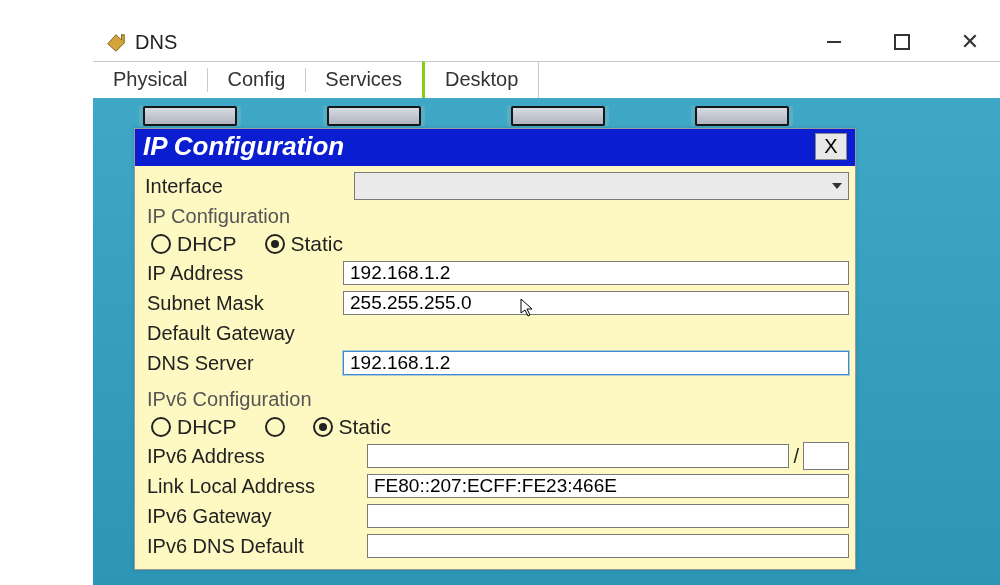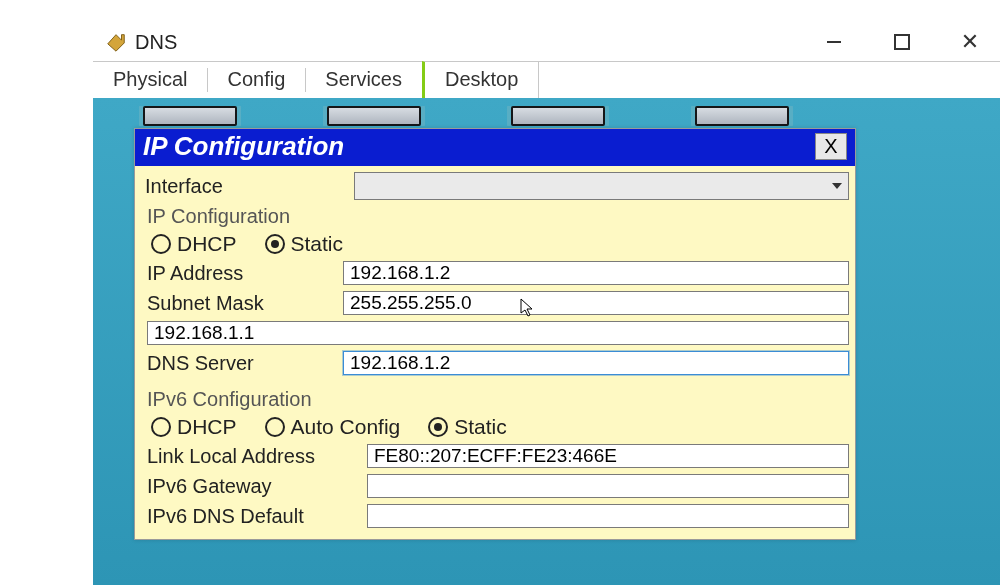--- a/index.html
+++ b/index.html
@@ -347,45 +347,50 @@
       </div>
       <div class="form-row">
         <div class="flabel">IP Address</div>
         <input class="tfield" type="text" value="192.168.1.2" style="">
       </div>
       <div class="form-row">
         <div class="flabel">Subnet Mask</div>
         <input class="tfield" type="text" value="255.255.255.0" style="">
       </div>
       <div class="form-row">
-        <input class="tfield" type="text" value="192.168.1.1" style="">
+        <div class="flabel">Default Gateway</div>
       </div>
       <div class="form-row">
         <div class="flabel">DNS Server</div>
         <input class="tfield active" type="text" value="192.168.1.2" style="">
       </div>
     </div>
 
     <div class="fieldset" style="margin-top:10px">
       <div class="fs-title">IPv6 Configuration</div>
       <div class="radio-row">
         <label class="radio">
           <span class="circ"></span>
           <span>DHCP</span>
         </label>
         <label class="radio">
           <span class="circ"></span>
-          <span>Auto Config</span>
         </label>
         <label class="radio checked">
           <span class="circ"></span>
           <span>Static</span>
         </label>
       </div>
       <div class="form-row v6">
+        <div class="flabel">IPv6 Address</div>
+        <input class="tfield" type="text" value="" style="">
+        <span class="slash">/</span>
+        <input class="pfx" type="text" style="">
+      </div>
+      <div class="form-row v6">
         <div class="flabel">Link Local Address</div>
         <input class="tfield" type="text" value="FE80::207:ECFF:FE23:466E" style="">
       </div>
       <div class="form-row v6">
         <div class="flabel">IPv6 Gateway</div>
         <input class="tfield" type="text" value="" style="">
       </div>
       <div class="form-row v6">
         <div class="flabel">IPv6 DNS Default</div>
         <input class="tfield" type="text" value="" style="">

